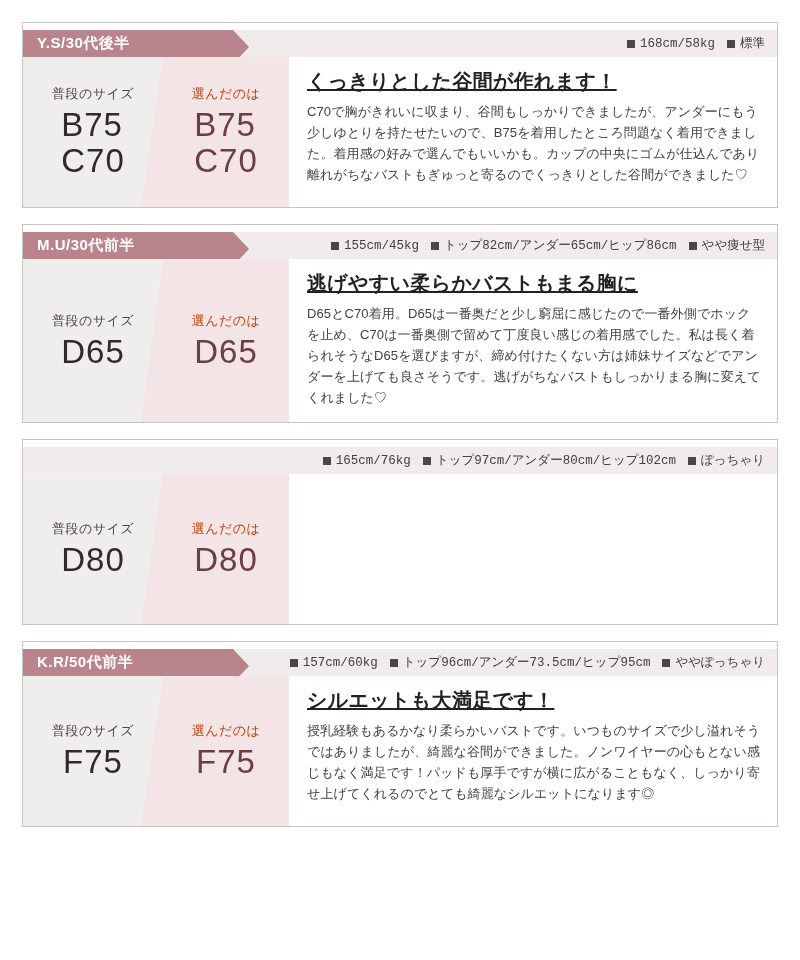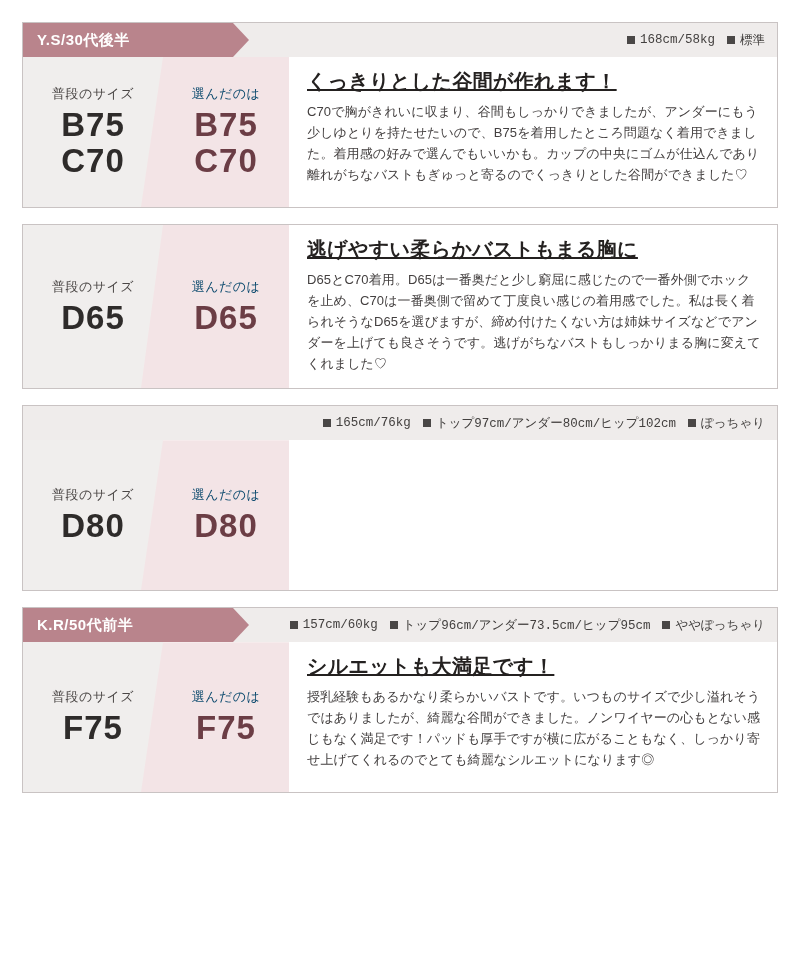--- a/index.html
+++ b/index.html
@@ -26,22 +26,23 @@
   .review {
     border: 1px solid #c9c3c3;
     box-sizing: border-box;
     background: #fff;
   }
   
   .rev-head {
     display: flex;
     align-items: stretch;
     background: #efeceb;
-    height: 34px;
+    height: 27px;
     position: relative;
+    margin-top: 7px;
   }
   .rev-name {
     background: #b9848c;
     color: #ffffff;
     font-size: 15px;
     font-weight: bold;
     letter-spacing: .5px;
     display: flex;
     align-items: center;
     padding: 0 16px 0 14px;
@@ -108,24 +109,24 @@
     margin-left: -22px;
     padding-left: 24px;
     clip-path: polygon(22px 0, 100% 0, 100% 100%, 0 100%);
   }
   .size-label {
     font-size: 13px;
     color: #4a4645;
     margin-bottom: 4px;
     letter-spacing: .5px;
   }
-  .size-chosen .size-label { color: #0c4a6e; }
+  .size-chosen .size-label { color: #c2410c; }
   .size-value {
     font-size: 33px;
-    font-weight: bold;
+    font-weight: normal;
     line-height: 1.08;
     color: #2e2b2a;
     letter-spacing: 1px;
   }
   .size-chosen .size-value { color: #6b3d45; }
   .rev-text {
     flex: 1;
     box-sizing: border-box;
     padding: 12px 16px 14px 18px;
     display: flex;
@@ -176,20 +177,37 @@
         <div class="size-value">B75<br>C70</div>
       </div>
       <div class="rev-text">
         <div class="rev-title">くっきりとした谷間が作れます！</div>
         <div class="rev-comment">C70で胸がきれいに収まり、谷間もしっかりできましたが、アンダーにもう少しゆとりを持たせたいので、B75を着用したところ問題なく着用できました。着用感の好みで選んでもいいかも。カップの中央にゴムが仕込んであり離れがちなバストもぎゅっと寄るのでくっきりとした谷間ができました♡</div>
       </div>
     </div>
   </div>
 
   <div class="review">
+    <div class="rev-head">
+      <div class="rev-name">M.U/30代前半</div>
+      <div class="rev-specs">
+        <span class="spec">
+            <span class="sq"></span>
+            <span>155cm/45kg</span>
+          </span>
+        <span class="spec">
+            <span class="sq"></span>
+            <span>トップ82cm/アンダー65cm/ヒップ86cm</span>
+          </span>
+        <span class="spec">
+            <span class="sq"></span>
+            <span>やや痩せ型</span>
+          </span>
+      </div>
+    </div>
     <div class="rev-body">
       <div class="size-usual">
         <div class="size-label">普段のサイズ</div>
         <div class="size-value">D65</div>
       </div>
       <div class="size-chosen">
         <div class="size-label">選んだのは</div>
         <div class="size-value">D65</div>
       </div>
       <div class="rev-text">

